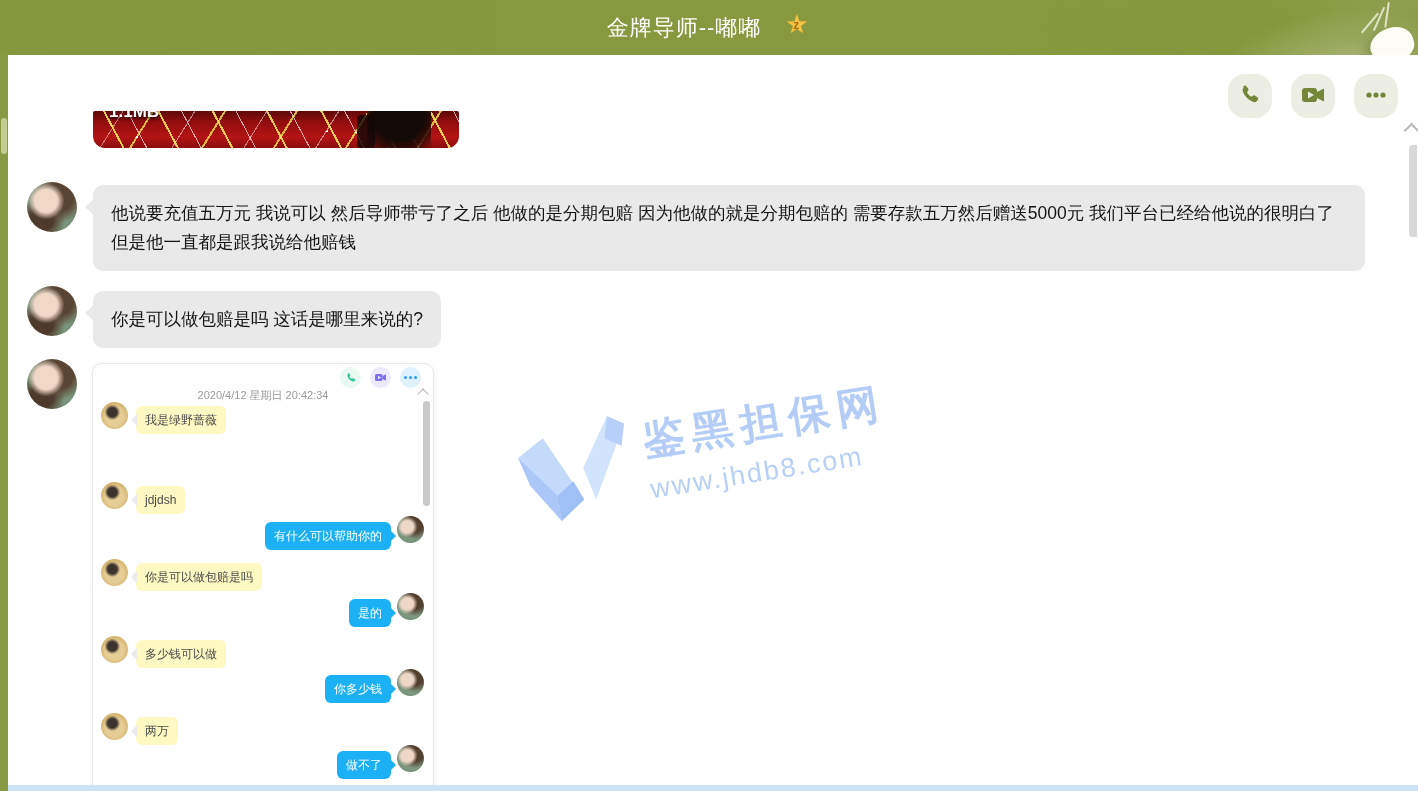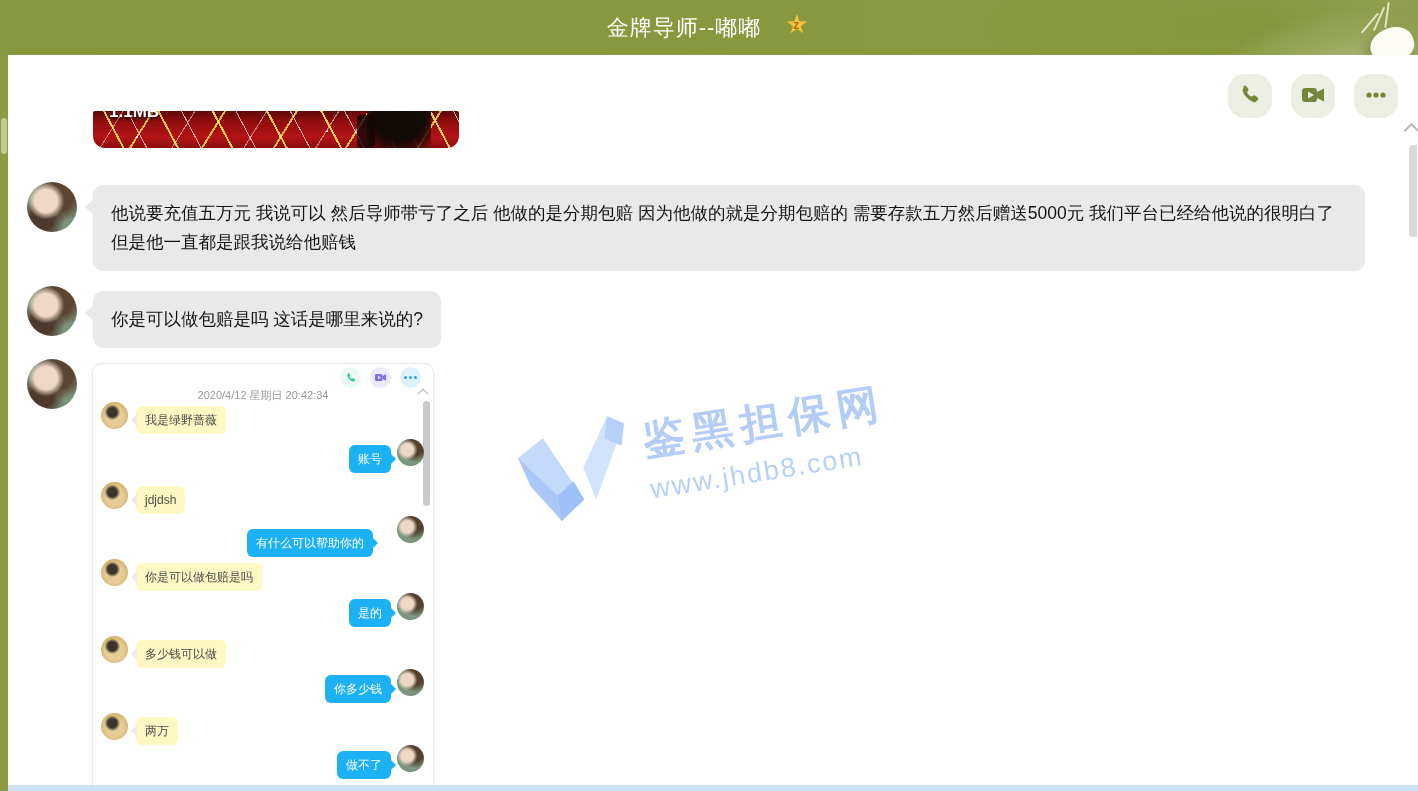--- a/index.html
+++ b/index.html
@@ -195,31 +195,27 @@
       </div>
 
       <div class="shot-date">2020/4/12 星期日 20:42:34</div>
       <div class="shot-chevron"></div>
       <div class="shot-scroll"></div>
 
       <div class="irow" style="top:38px;">
         <div class="iavatar iavatar-blonde" style="left:8px;"></div>
         <div class="ibubble ibubble-left" style="left:43px;top:4px;">我是绿野蔷薇</div>
       </div>
-      <div class="irow" style="top:75px;">
-        <div class="iavatar iavatar-girl" style="right:9px;"></div>
-        <div class="ibubble ibubble-right" style="right:42px;top:6px;">账号</div>
-      </div>
       <div class="irow" style="top:118px;">
         <div class="iavatar iavatar-blonde" style="left:8px;"></div>
         <div class="ibubble ibubble-left" style="left:43px;top:4px;text-align:right;">jdjdsh</div>
       </div>
       <div class="irow" style="top:152px;">
         <div class="iavatar iavatar-girl" style="right:9px;"></div>
-        <div class="ibubble ibubble-right" style="right:60px;top:6px;margin-top:7px;">有什么可以帮助你的</div>
+        <div class="ibubble ibubble-right" style="right:42px;top:6px;">有什么可以帮助你的</div>
       </div>
       <div class="irow" style="top:229px;">
         <div class="iavatar iavatar-girl" style="right:9px;"></div>
         <div class="ibubble ibubble-right" style="right:42px;top:6px;">是的</div>
       </div>
       <div class="irow" style="top:195px;">
         <div class="iavatar iavatar-blonde" style="left:8px;"></div>
         <div class="ibubble ibubble-left" style="left:43px;top:4px;">你是可以做包赔是吗</div>
       </div>
       <div class="irow" style="top:272px;">

